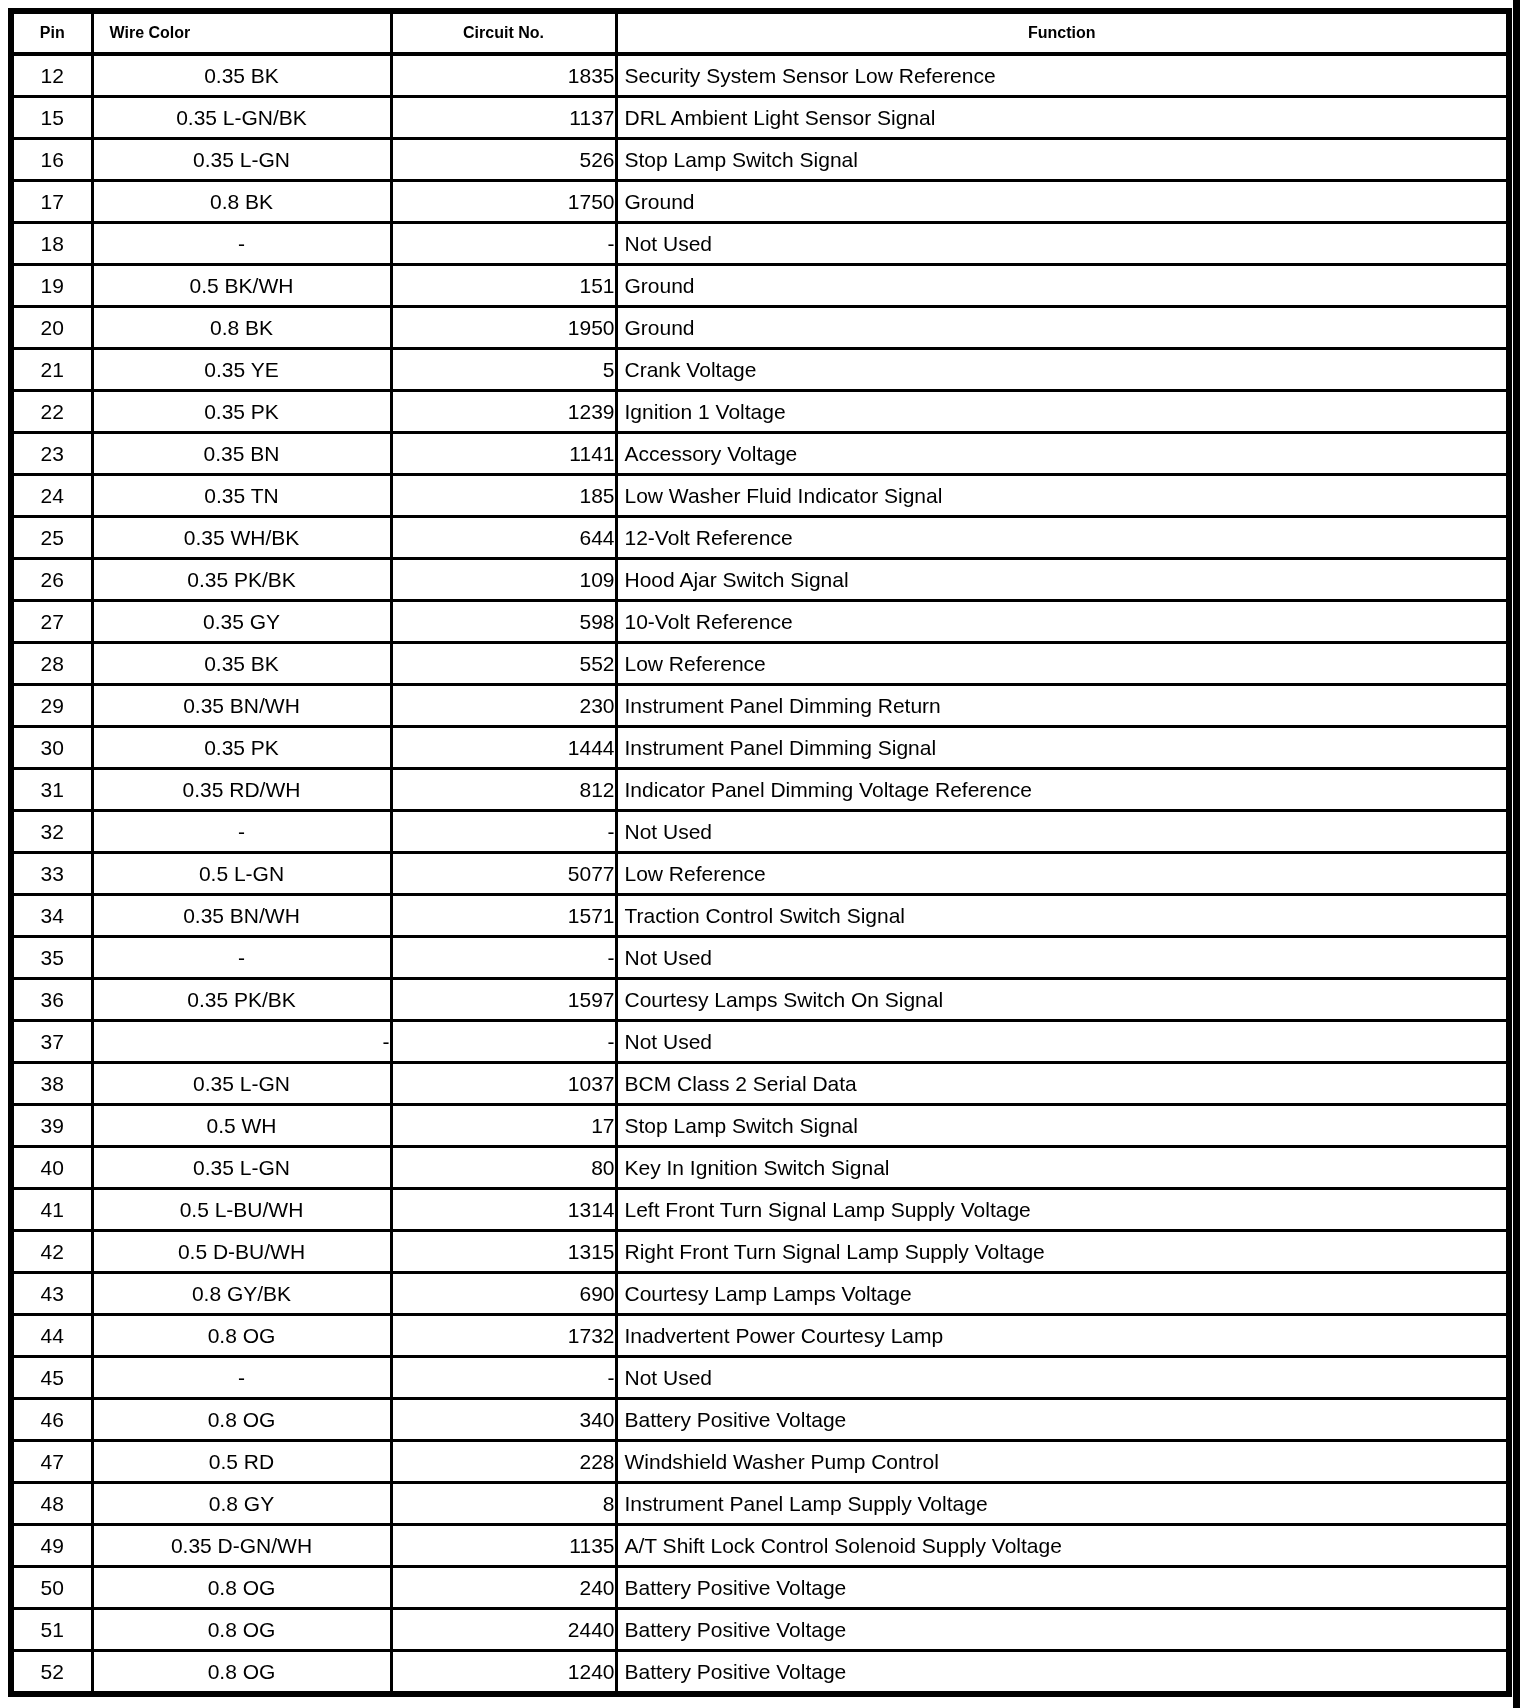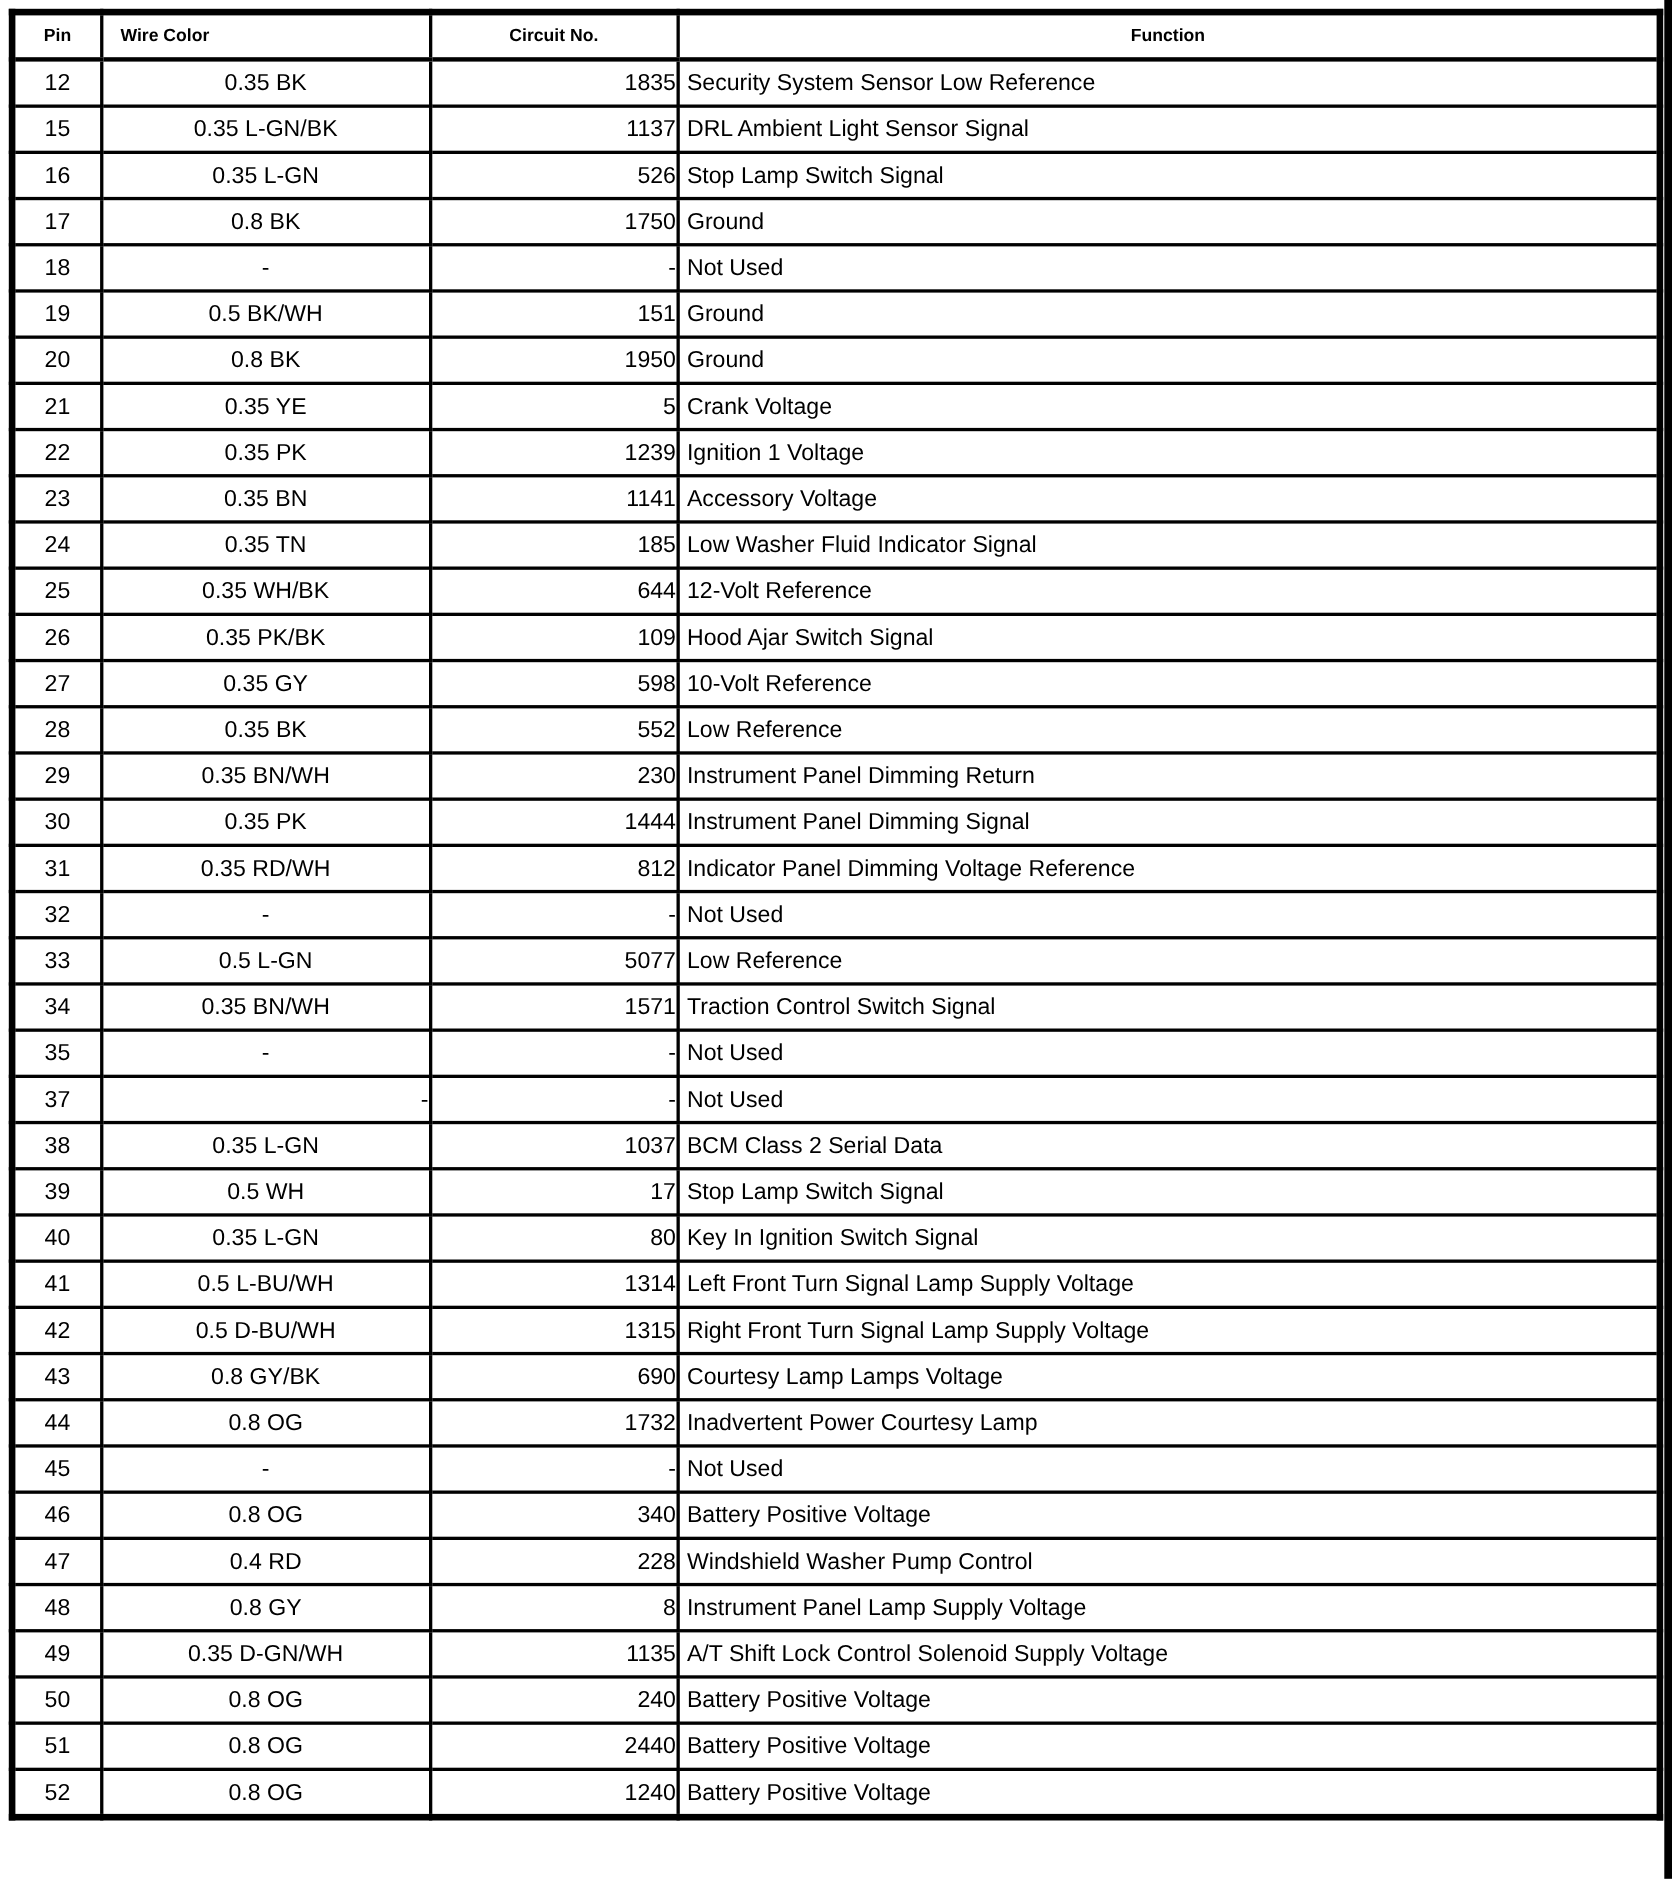--- a/index.html
+++ b/index.html
@@ -220,20 +220,26 @@
         <td class="col-circuit">1571</td>
         <td class="col-function">Traction Control Switch Signal</td>
       </tr>
       <tr>
         <td class="col-pin">35</td>
         <td class="col-wire">-</td>
         <td class="col-circuit">-</td>
         <td class="col-function">Not Used</td>
       </tr>
       <tr>
+        <td class="col-pin">36</td>
+        <td class="col-wire">0.35 PK/BK</td>
+        <td class="col-circuit">1597</td>
+        <td class="col-function">Courtesy Lamps Switch On Signal</td>
+      </tr>
+      <tr>
         <td class="col-pin">37</td>
         <td class="col-wire left-align">-</td>
         <td class="col-circuit left-align">-</td>
         <td class="col-function">Not Used</td>
       </tr>
       <tr>
         <td class="col-pin">38</td>
         <td class="col-wire">0.35 L-GN</td>
         <td class="col-circuit">1037</td>
         <td class="col-function">BCM Class 2 Serial Data</td>
@@ -281,21 +287,21 @@
         <td class="col-function">Not Used</td>
       </tr>
       <tr>
         <td class="col-pin">46</td>
         <td class="col-wire">0.8 OG</td>
         <td class="col-circuit">340</td>
         <td class="col-function">Battery Positive Voltage</td>
       </tr>
       <tr>
         <td class="col-pin">47</td>
-        <td class="col-wire">0.4 RD</td>
+        <td class="col-wire">0.5 RD</td>
         <td class="col-circuit">228</td>
         <td class="col-function">Windshield Washer Pump Control</td>
       </tr>
       <tr>
         <td class="col-pin">48</td>
         <td class="col-wire">0.8 GY</td>
         <td class="col-circuit">8</td>
         <td class="col-function">Instrument Panel Lamp Supply Voltage</td>
       </tr>
       <tr>

